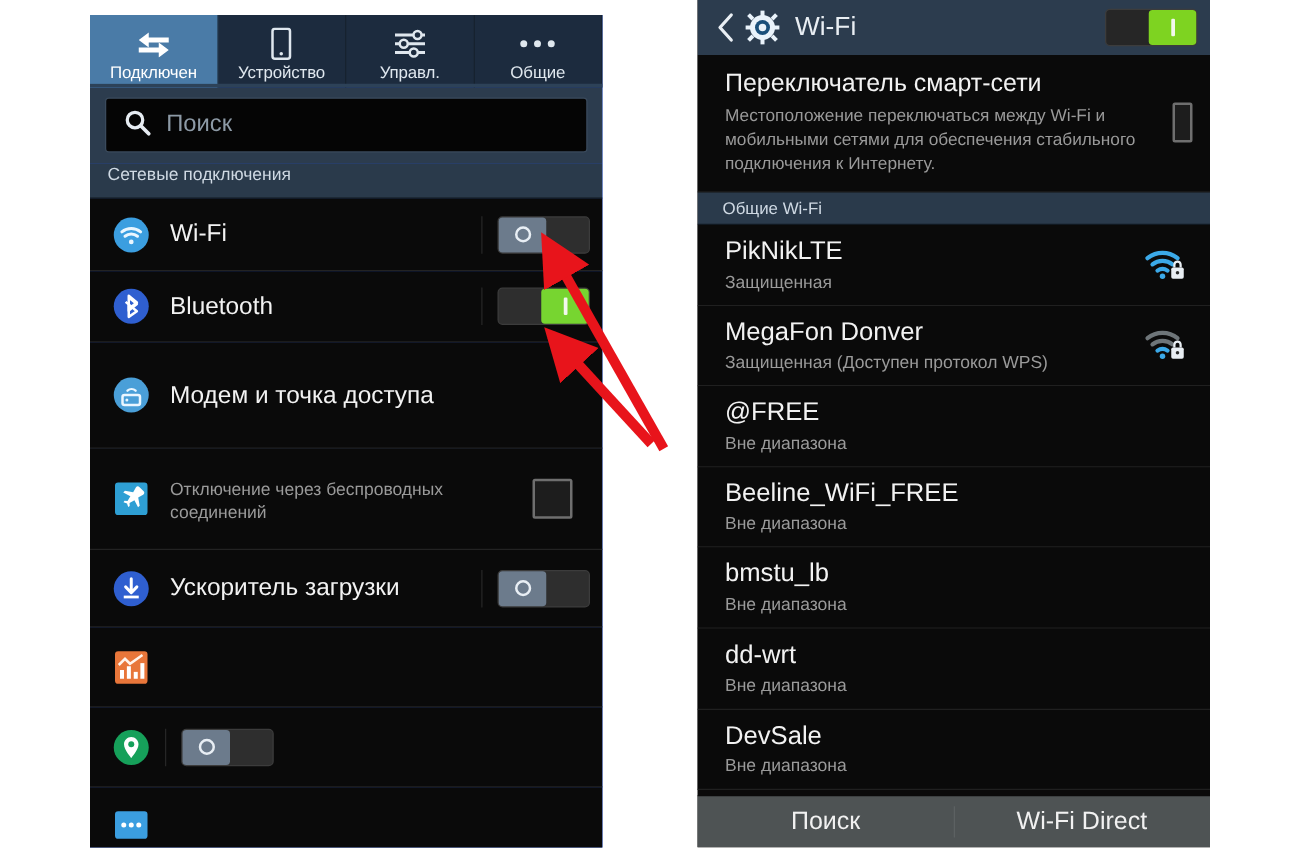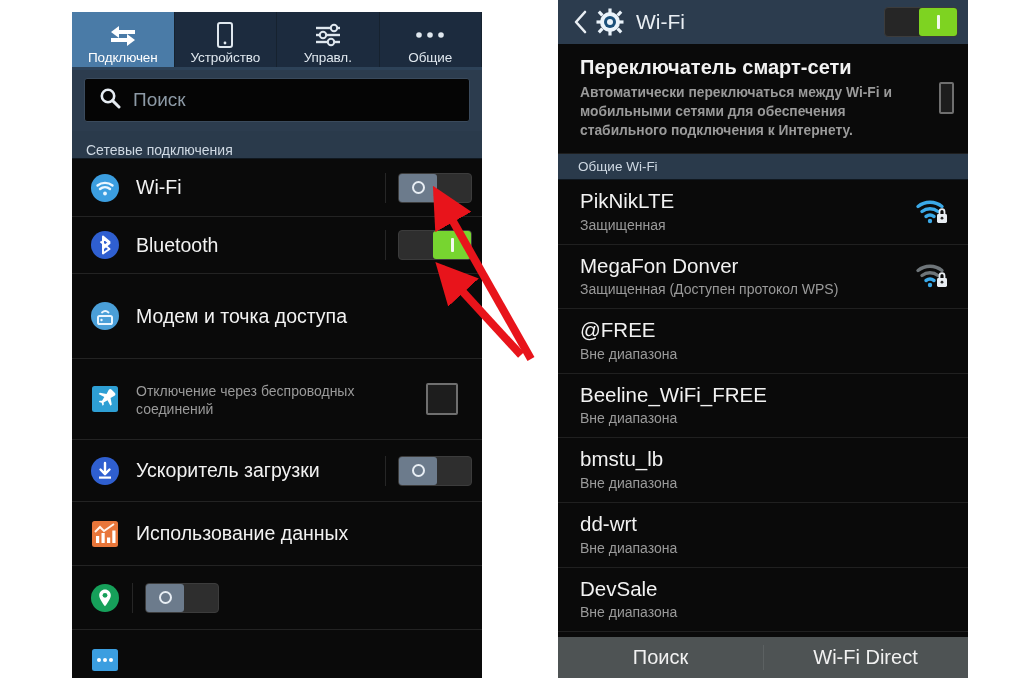--- a/index.html
+++ b/index.html
@@ -34,21 +34,21 @@
   .tabbar-base { position: absolute; left: 0; bottom: 0; height: 3px; width: 100%; background: #2d4258; }
 
   .search-wrap { background: #2c3c4e; padding: 8px 12px 9px 12px; }
   .search-box {
     background: #050505; border: 1px solid #3a4a5c; border-radius: 3px;
     height: 44px; display: flex; align-items: center; padding: 0 14px;
   }
   .search-ph { color: #8d9aa6; font-size: 19px; margin-left: 12px; }
 
   .section-head {
-    background: #2a3a4b; height: 28px; display: flex; align-items: flex-end;
+    background: #2a3a4b; height: 28px; display: flex; align-items: flex-start;
     padding-left: 14px; color: #cfd9e3; font-size: 14px;
     border-bottom: 1px solid #101820;
   }
 
   .row {
     position: relative; display: flex; align-items: center;
     border-bottom: 1px solid #232323; background: #0a0a0a;
     padding: 0 10px 0 14px; min-height: 57px;
   }
   .row-icon { width: 38px; flex: 0 0 38px; display: flex; align-items: center; justify-content: center; }
@@ -79,21 +79,21 @@
   .rp-header { height: 44px; background: #2c3c4e; display: flex; align-items: center; padding: 0 10px 0 12px; }
   .rp-back { width: 22px; display: flex; align-items: center; justify-content: center; }
   .rp-gear { margin-left: 4px; display: flex; align-items: center; }
   .rp-title { color: #e9eef3; font-size: 21px; margin-left: 12px; flex: 1 1 auto; }
   .rp-toggle { width: 74px; height: 30px; border-radius: 4px; background: #262626;
                border: 1px solid #3c3c3c; display: flex; }
   .rp-toggle .knob { background: #7ed321; margin-left: auto; }
 
   .smart-row { display: flex; align-items: center; background: #0a0a0a;
                padding: 11px 14px 13px 22px; border-bottom: 1px solid #1e1e1e; }
-  .smart-text { flex: 1 1 auto; padding-right: 14px; font-weight: bold; }
+  .smart-text { flex: 1 1 auto; padding-right: 14px; }
   .smart-title { color: #f2f2f2; font-size: 20px; line-height: 1.2; }
   .smart-sub { color: #9a9a9a; font-size: 13.8px; line-height: 1.38; margin-top: 4px; }
 
   .rp-section { background: #2a3a4b; height: 26px; display: flex; align-items: center;
                 padding-left: 20px; color: #cfd9e3; font-size: 13.5px; border-bottom: 1px solid #101820; }
 
   .net-row { display: flex; align-items: center; padding: 9px 18px 11px 22px;
              border-bottom: 1px solid #202020; background: #0a0a0a; min-height: 58px; }
   .net-text { flex: 1 1 auto; min-width: 0; }
   .net-name { color: #f2f2f2; font-size: 20.5px; line-height: 1.2; }
@@ -275,23 +275,20 @@
     <div class="row" style="min-height:64px">
       <span class="row-icon">
         <svg width="30" height="30" viewBox="0 0 30 30">
           <rect x="2" y="2" width="26" height="26" rx="2.5" fill="#e8763a"></rect>
           <polyline points="5,13 10,8 14,12 24,5" fill="none" stroke="#fff4ec" stroke-width="2"></polyline>
           <rect x="6" y="17" width="3.2" height="7" fill="#ffffff"></rect>
           <rect x="11.5" y="14" width="3.2" height="10" fill="#ffffff"></rect>
           <rect x="17" y="18.5" width="3.2" height="5.5" fill="#ffffff"></rect>
           <rect x="22.3" y="11.5" width="3.2" height="12.5" fill="#ffffff"></rect>
         </svg>
-      </span>
-      <span class="row-text">
-        <span class="row-title">Использование данных</span>
       </span>
     </div>
 
     <div class="row" style="min-height:64px">
       <span class="row-icon">
         <svg width="30" height="30" viewBox="0 0 30 30">
           <circle cx="15" cy="15" r="14" fill="#16a05a"></circle>
           <path d="M15 6.5c-3.2 0-5.8 2.6-5.8 5.8 0 4.3 5.8 11 5.8 11s5.8-6.7 5.8-11c0-3.2-2.6-5.8-5.8-5.8z" fill="#ffffff"></path>
           <circle cx="15" cy="12.3" r="2.4" fill="#16a05a"></circle>
         </svg>
@@ -349,21 +346,21 @@
       <span class="rp-toggle">
         <span class="knob">
           <span class="knob-glyph-i"></span>
         </span>
       </span>
     </div>
 
     <div class="smart-row">
       <span class="smart-text">
         <span class="smart-title" style="display:block">Переключатель смарт-сети</span>
-        <span class="smart-sub" style="display:block">Автоматически переключаться между Wi-Fi и мобильными сетями для обеспечения стабильного подключения к Интернету.</span>
+        <span class="smart-sub" style="display:block">Местоположение переключаться между Wi-Fi и мобильными сетями для обеспечения стабильного подключения к Интернету.</span>
       </span>
       <span class="checkbox"></span>
     </div>
 
     <div class="rp-section">
       <span>Общие Wi-Fi</span>
     </div>
 
     <div class="net-row">
       <span class="net-text">

